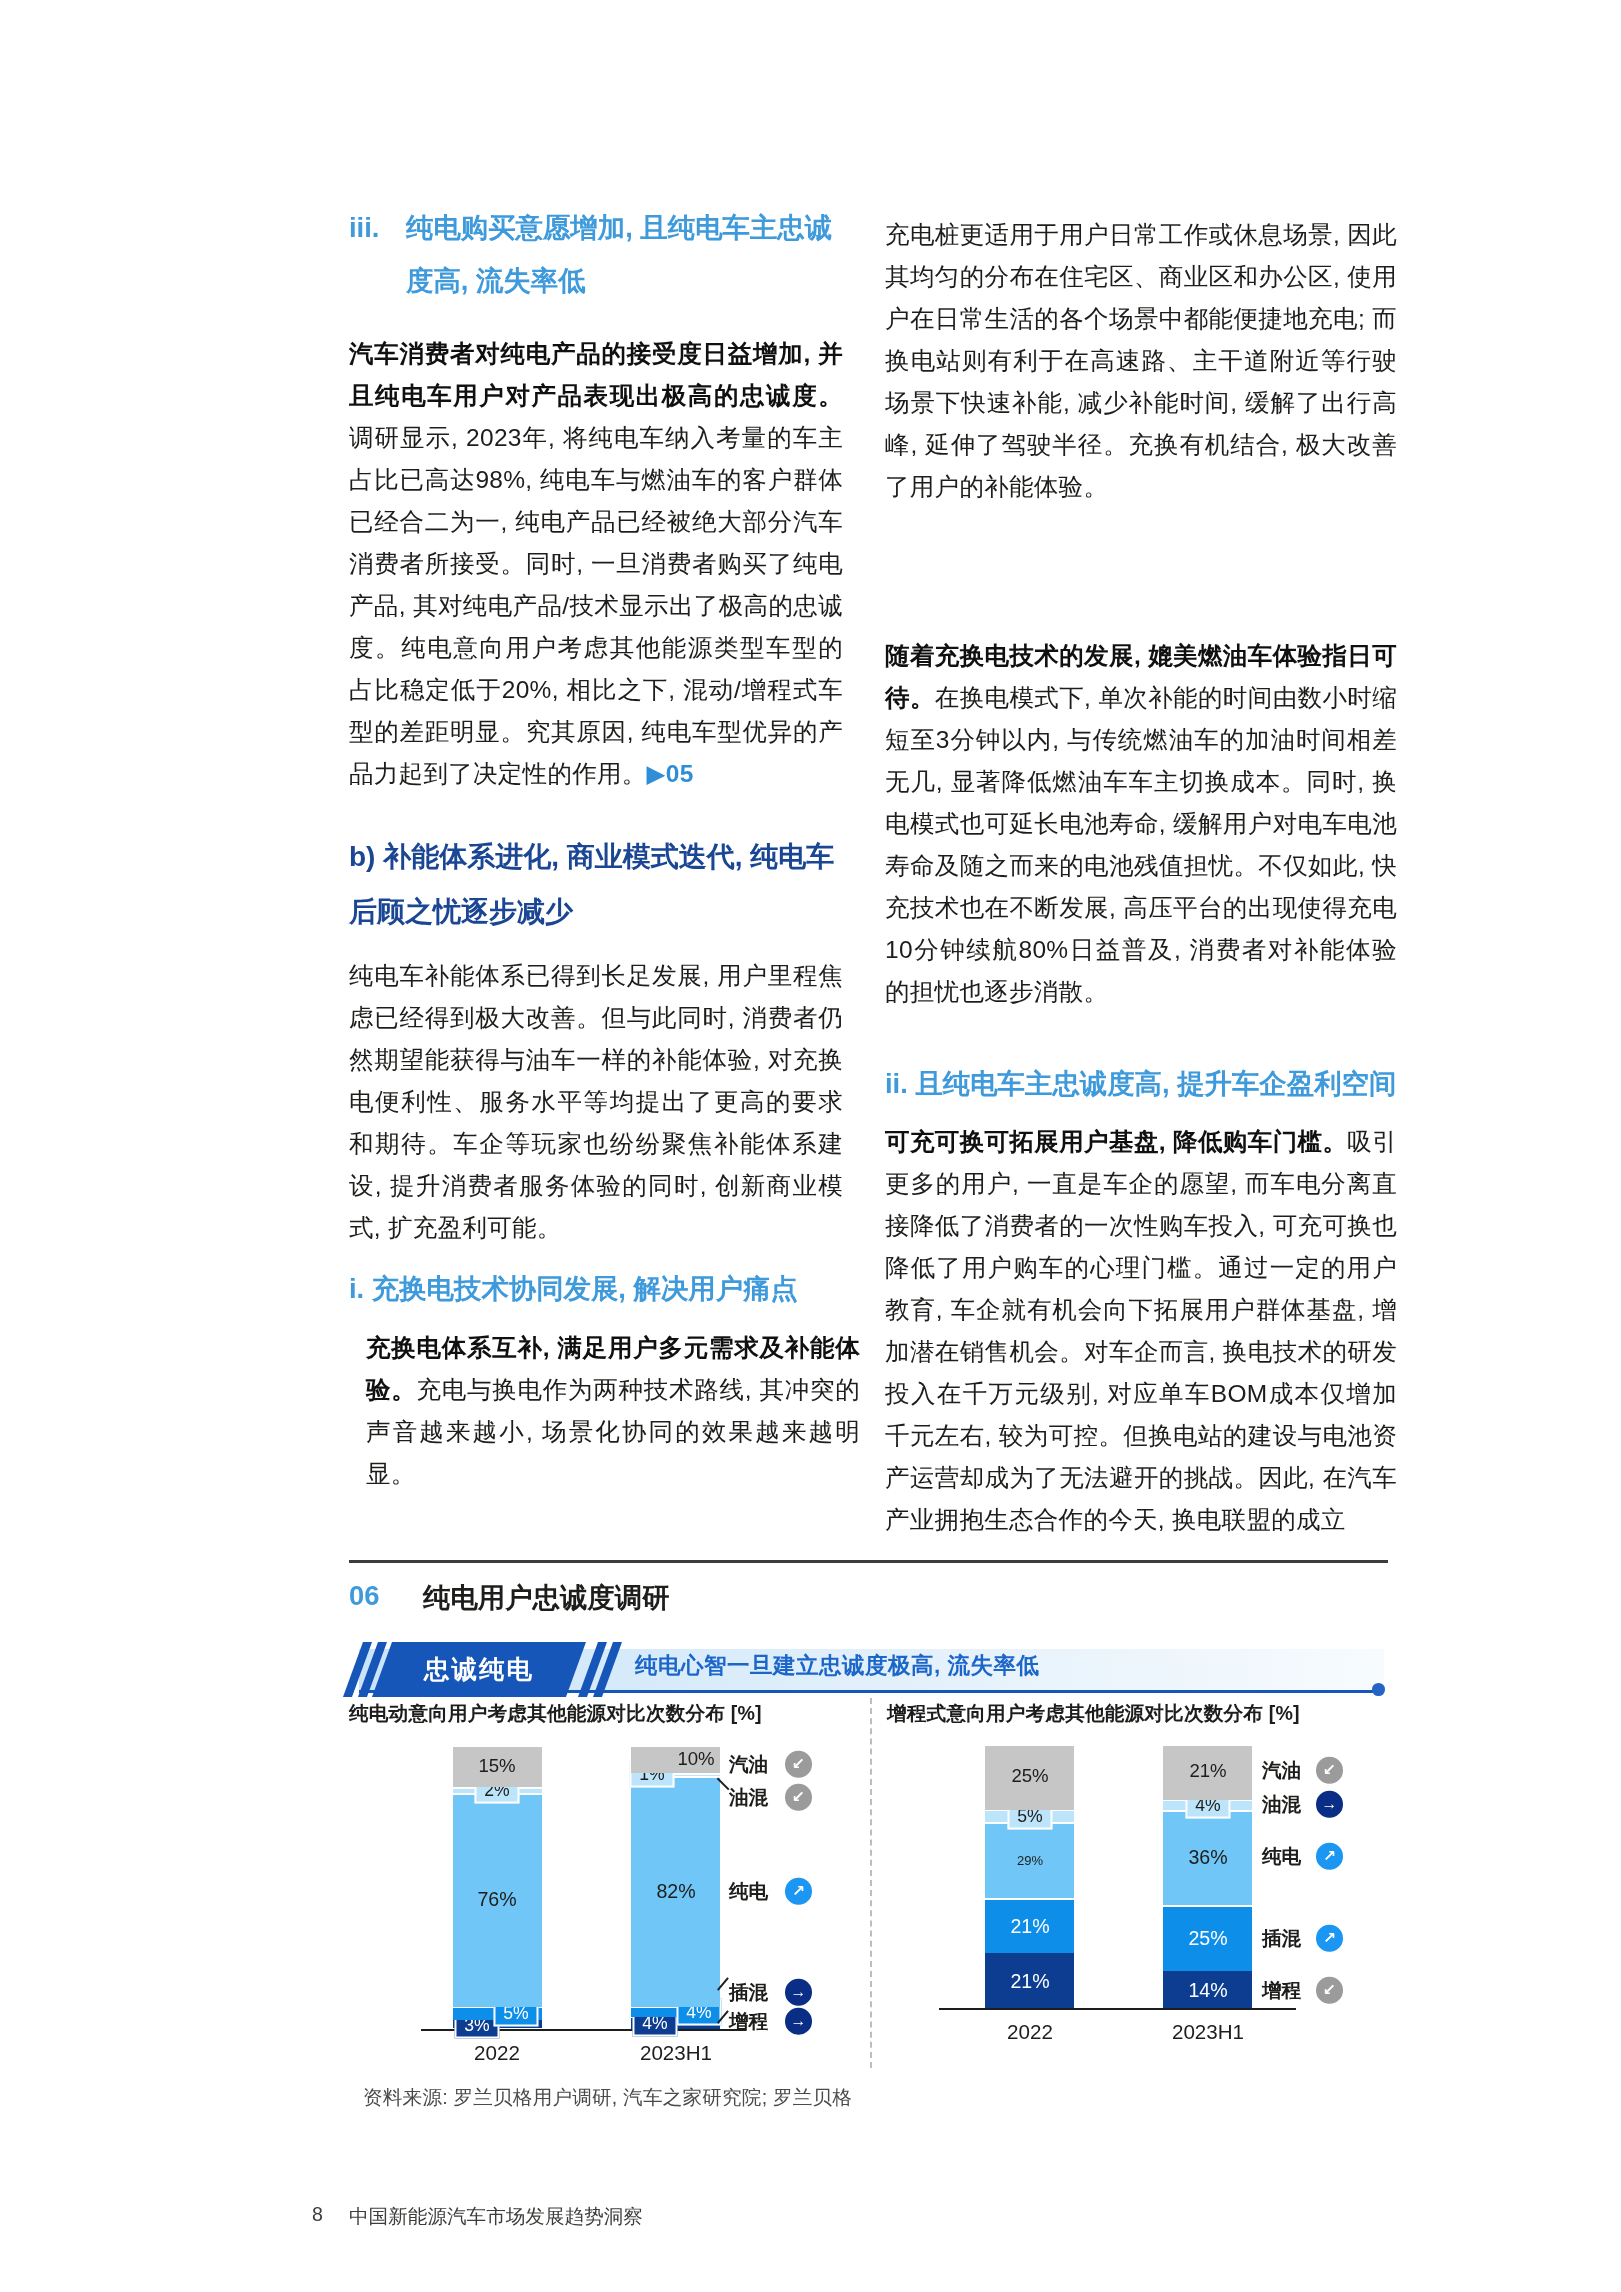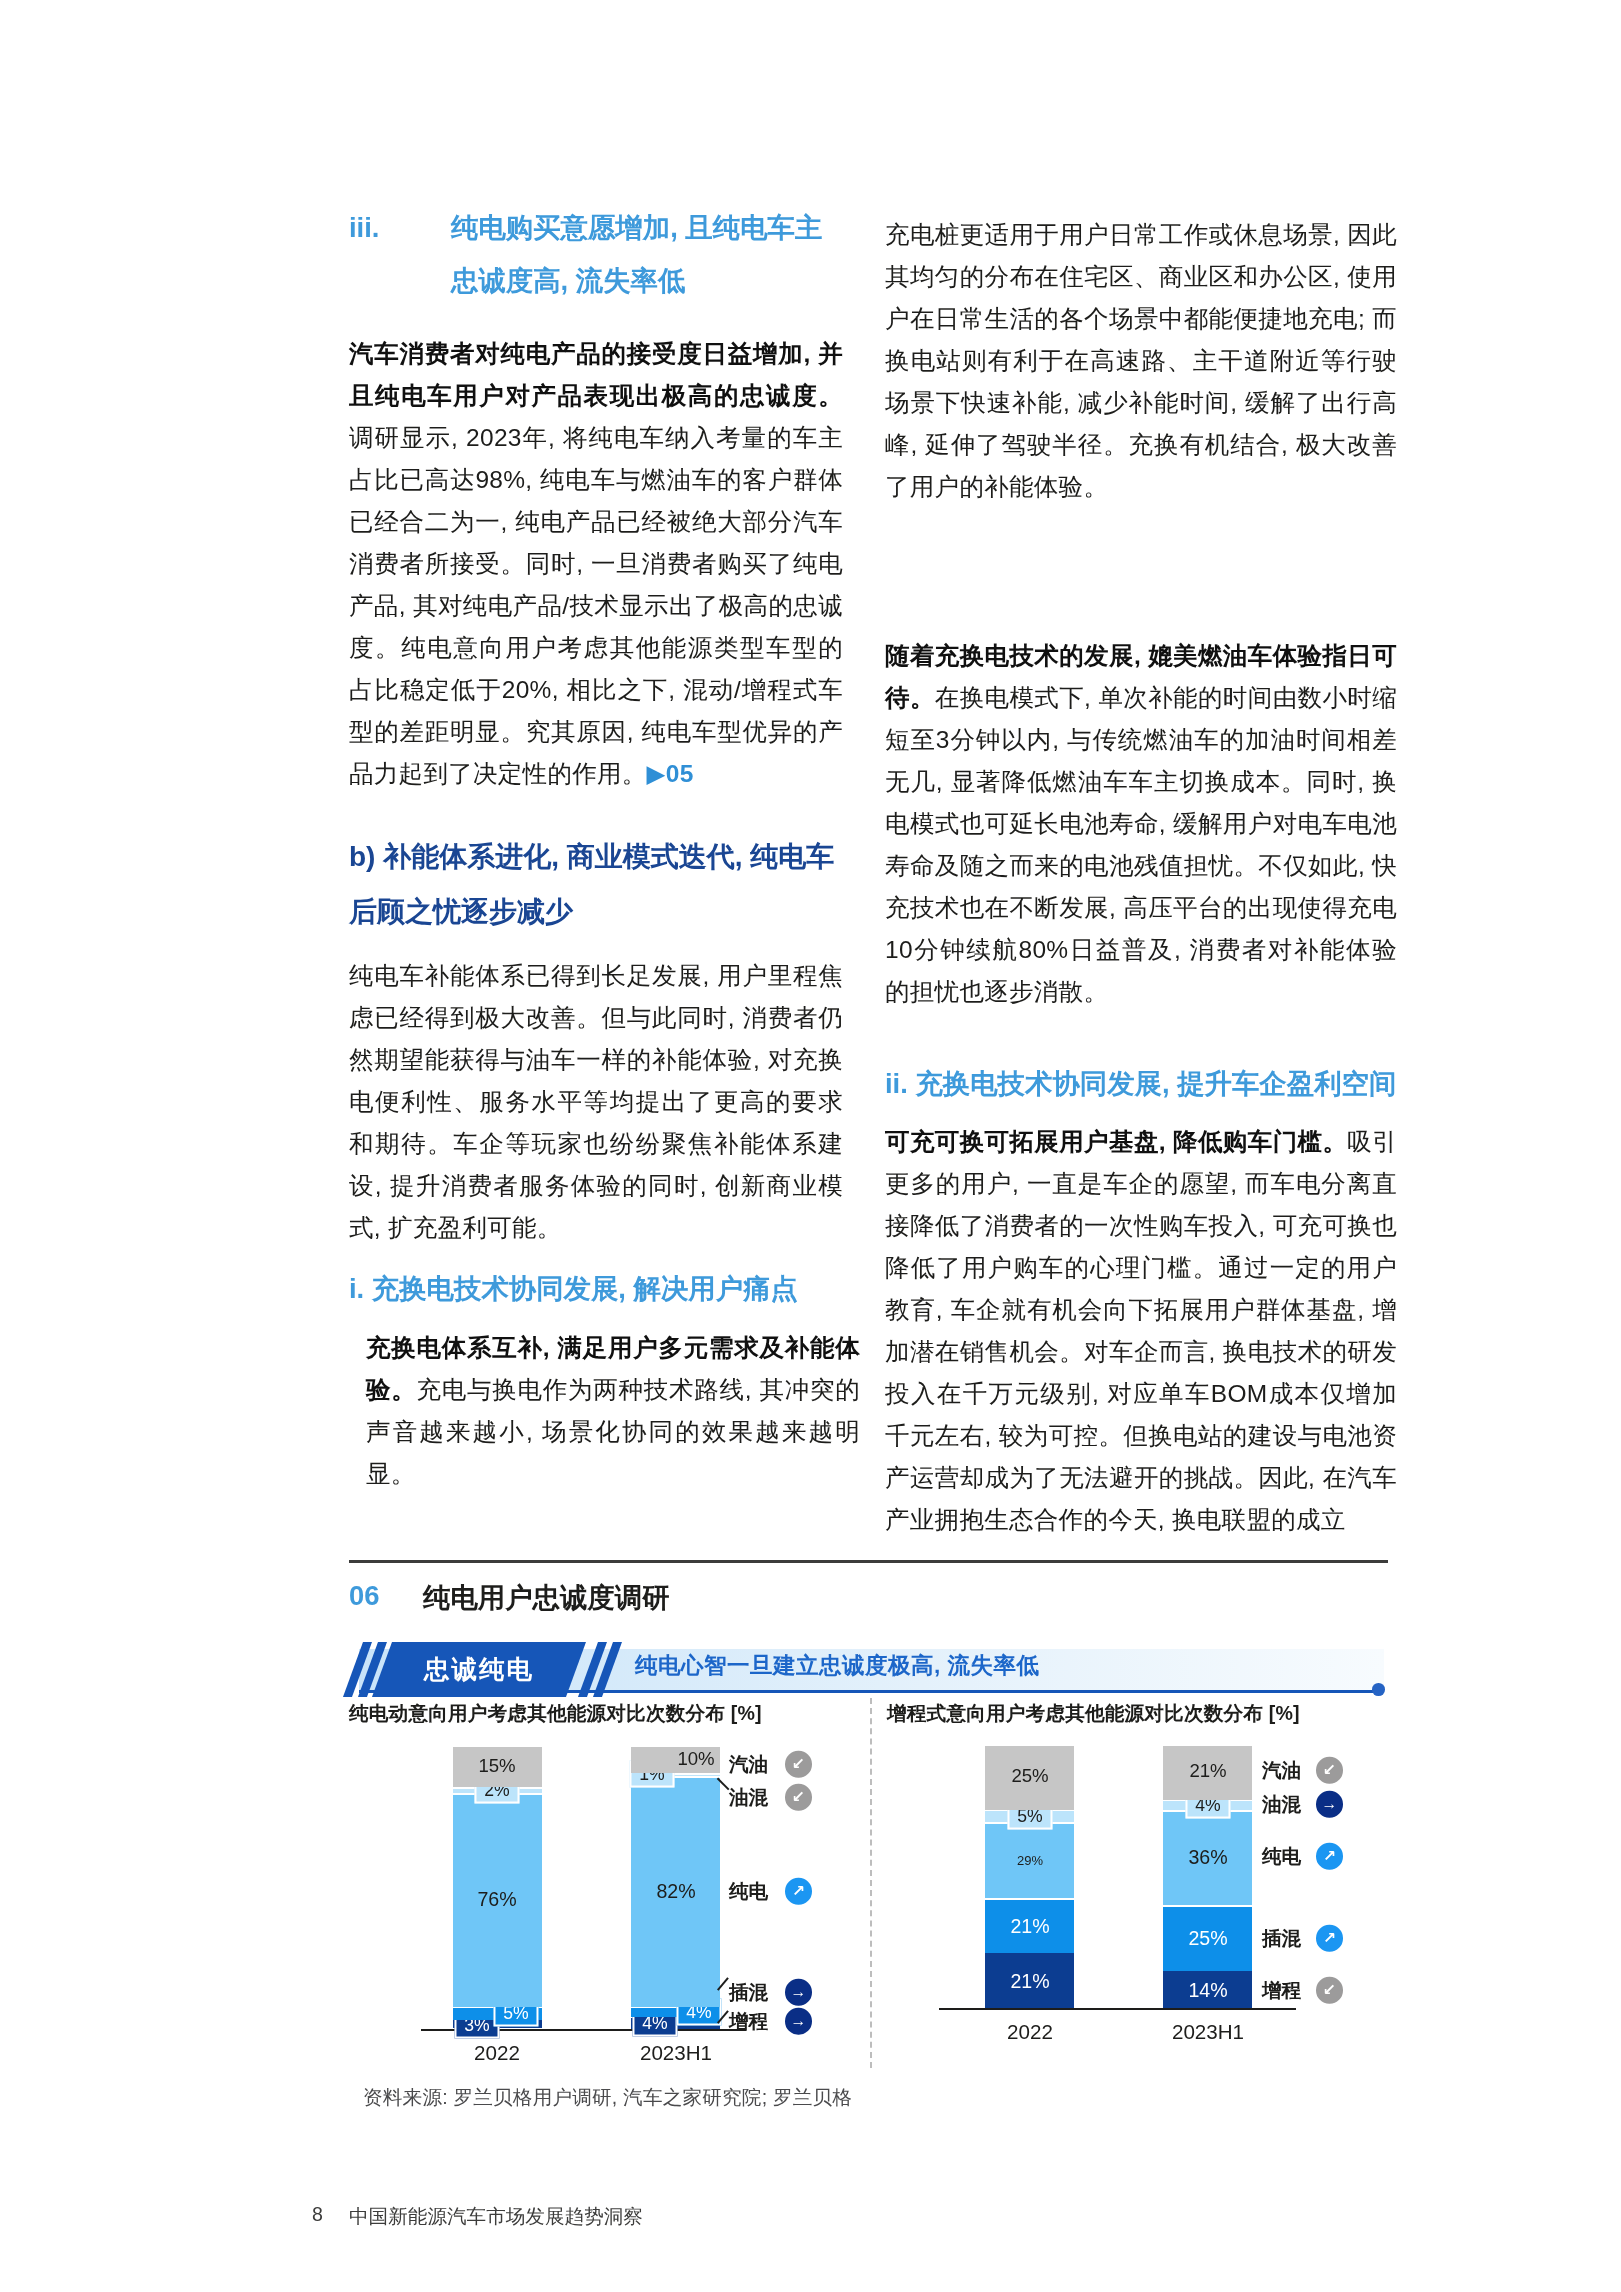--- a/index.html
+++ b/index.html
@@ -9,21 +9,21 @@
   }
   .abs{position:absolute;}
   
   .col-left{left:349px;width:494px;}
   .col-right{left:885px;width:512px;}
   .body-para{font-size:24.5px;line-height:42px;text-align:justify;color:#1d1d1b;margin:0;letter-spacing:0.3px;}
   .body-para .lead{font-weight:700;color:#101010;}
   .marker{color:#2f8fd6;font-weight:700;}
   .h-blue{color:#3e9adb;font-weight:700;font-size:27.4px;line-height:53px;margin:0;}
   .h-navy{color:#1a4693;font-weight:700;font-size:28px;line-height:55px;margin:0;}
-  .hang{display:flex;gap:45px;}
+  .hang{display:flex;}
   .hang .hprefix{flex:0 0 57px;}
   
   .fig-rule{left:349px;top:1560px;width:1039px;height:2.9px;background:#3c3c3b;}
   .fig-number{left:349px;top:1580px;font-size:27.4px;font-weight:700;color:#3e9adb;}
   .fig-title{left:423px;top:1580px;font-size:27.4px;font-weight:700;color:#1d1d1b;}
   .banner-strip{left:359px;top:1649px;width:1025px;height:41px;
     background:linear-gradient(90deg,#c9e4f9 0%,#e4f1fb 55%,#f7fbfe 100%);}
   .banner-underline{left:359px;top:1690px;width:1021px;height:2.9px;background:#1656b8;}
   .banner-dot{left:1372px;top:1683px;width:12.7px;height:12.7px;border-radius:50%;background:#2563c4;}
   .banner-stripe{width:8.8px;height:55px;top:1642px;background:#1656b8;transform:skewX(-20deg);}
@@ -72,21 +72,21 @@
   <p class="abs col-left body-para" style="top:1327px;margin-left:17px;">
     <span class="lead">充换电体系互补, 满足用户多元需求及补能体验。</span><span>充电与换电作为两种技术路线, 其冲突的声音越来越小, 场景化协同的效果越来越明显。</span>
   </p>
 
   <p class="abs col-right body-para" style="top:214px;">充电桩更适用于用户日常工作或休息场景, 因此其均匀的分布在住宅区、商业区和办公区, 使用户在日常生活的各个场景中都能便捷地充电; 而换电站则有利于在高速路、主干道附近等行驶场景下快速补能, 减少补能时间, 缓解了出行高峰, 延伸了驾驶半径。充换有机结合, 极大改善了用户的补能体验。</p>
 
   <p class="abs col-right body-para" style="top:635px;">
     <span class="lead">随着充换电技术的发展, 媲美燃油车体验指日可待。</span><span>在换电模式下, 单次补能的时间由数小时缩短至3分钟以内, 与传统燃油车的加油时间相差无几, 显著降低燃油车车主切换成本。同时, 换电模式也可延长电池寿命, 缓解用户对电车电池寿命及随之而来的电池残值担忧。不仅如此, 快充技术也在不断发展, 高压平台的出现使得充电10分钟续航80%日益普及, 消费者对补能体验的担忧也逐步消散。</span>
   </p>
 
-  <div class="abs col-right h-blue" style="top:1057px;">ii. 充换电技术协同发展, 提升车企盈利空间</div>
+  <div class="abs col-right h-blue" style="top:1057px;">ii. 且纯电车主忠诚度高, 提升车企盈利空间</div>
 
   <p class="abs col-right body-para" style="top:1121px;">
     <span class="lead">可充可换可拓展用户基盘, 降低购车门槛。</span><span>吸引更多的用户, 一直是车企的愿望, 而车电分离直接降低了消费者的一次性购车投入, 可充可换也降低了用户购车的心理门槛。通过一定的用户教育, 车企就有机会向下拓展用户群体基盘, 增加潜在销售机会。对车企而言, 换电技术的研发投入在千万元级别, 对应单车BOM成本仅增加千元左右, 较为可控。但换电站的建设与电池资产运营却成为了无法避开的挑战。因此, 在汽车产业拥抱生态合作的今天, 换电联盟的成立</span>
   </p>
 
   <div class="abs fig-rule"></div>
   <div class="abs fig-number">06</div>
   <div class="abs fig-title">纯电用户忠诚度调研</div>
 
   <div class="abs banner-strip"></div>

